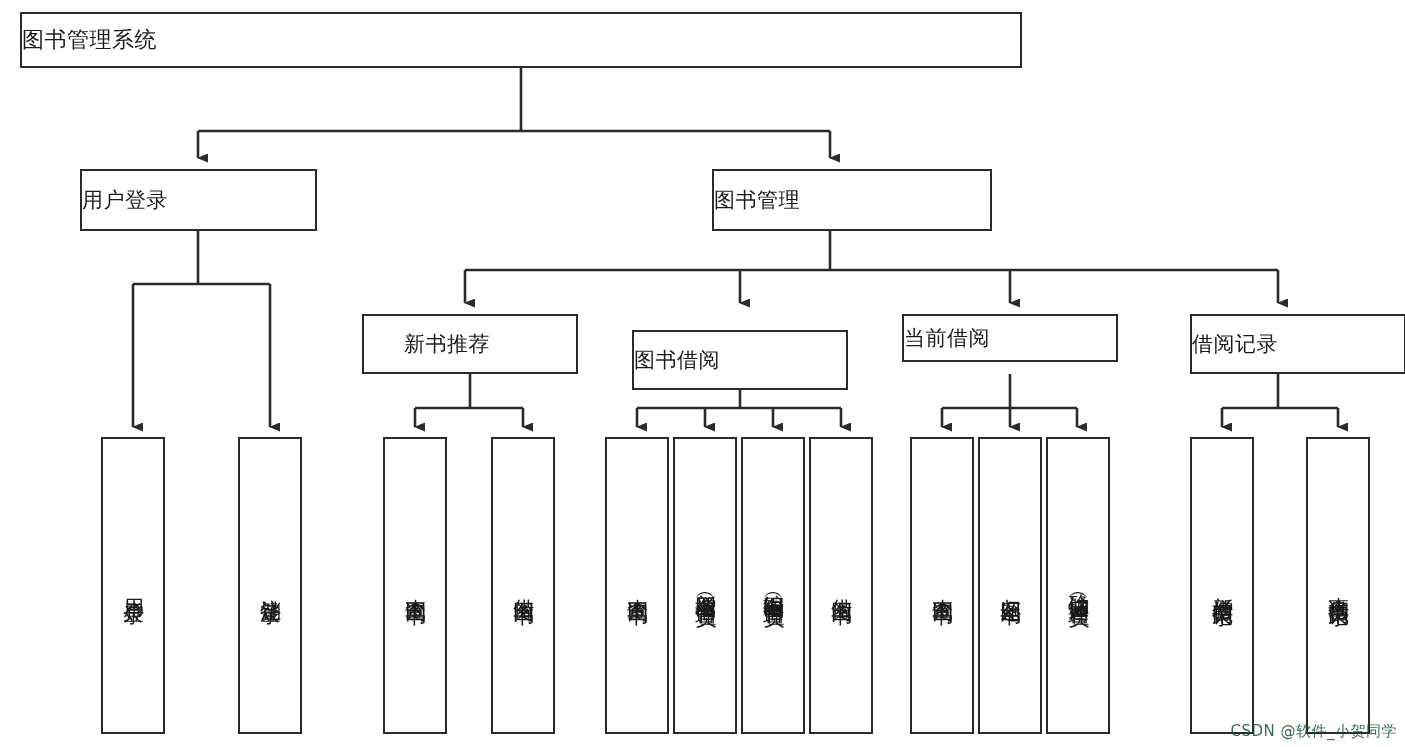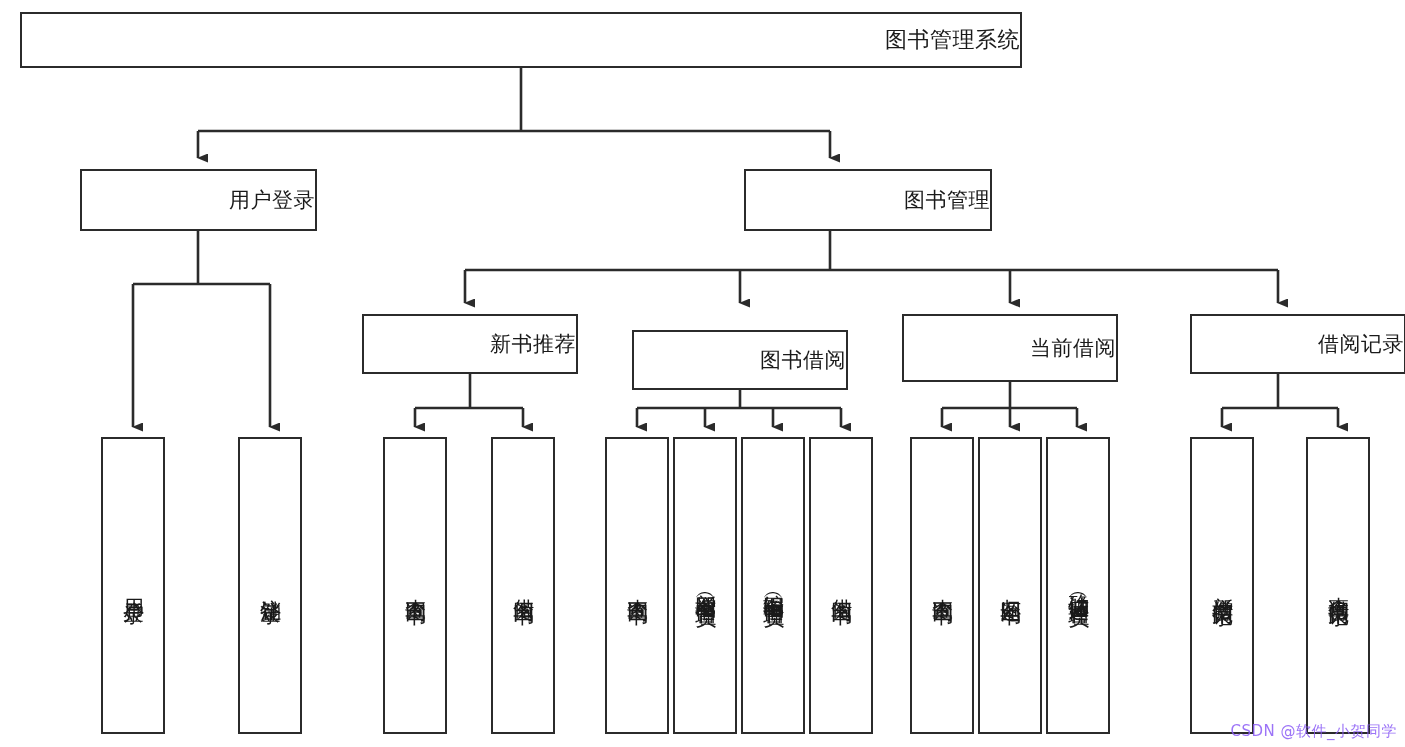--- a/index.html
+++ b/index.html
@@ -25,21 +25,21 @@
     height: 747px;
     pointer-events: none;
   }
   .node {
     position: absolute;
     box-sizing: border-box;
     border: 2px solid #2b2b2b;
     background: #ffffff;
     display: flex;
     align-items: center;
-    justify-content: flex-end;
+    justify-content: flex-start;
     color: #1a1a1a;
   }
   .node .label {
     font-size: 21px;
     line-height: 1.15;
     letter-spacing: 0.5px;
     white-space: nowrap;
   }
   .node.vertical {
     align-items: center;
@@ -56,21 +56,21 @@
     text-align: center;
   }
   .node.root .label {
     font-size: 22px;
   }
   #watermark {
     position: absolute;
     right: 8px;
     bottom: 6px;
     font-size: 15px;
-    color: #8b5cf6;
+    color: #14532d;
     opacity: 0.85;
     letter-spacing: 0.5px;
     white-space: nowrap;
   }
 </style>
 </head>
 <body>
 
 <div id="canvas">
 
@@ -124,31 +124,31 @@
     </g>
   </svg>
 
   <div class="node root" style="left:20px; top:12px; width:1002px; height:56px;">
     <span class="label">图书管理系统</span>
   </div>
 
   <div class="node" style="left:80px; top:169px; width:237px; height:62px;">
     <span class="label">用户登录</span>
   </div>
-  <div class="node" style="left:744px; top:169px; width:248px; height:62px;">
+  <div class="node" style="left:712px; top:169px; width:280px; height:62px;">
     <span class="label">图书管理</span>
   </div>
 
-  <div class="node" style="left:362px; top:314px; width:216px; height:60px;">
+  <div class="node" style="left:362px; top:314px; width:216px; height:60px;padding-left:40px;">
     <span class="label">新书推荐</span>
   </div>
   <div class="node" style="left:632px; top:314px; width:216px; height:60px;margin-top:16px;">
     <span class="label">图书借阅</span>
   </div>
-  <div class="node" style="left:902px; top:314px; width:216px; height:68px;">
+  <div class="node" style="left:902px; top:314px; width:216px; height:48px;">
     <span class="label">当前借阅</span>
   </div>
   <div class="node" style="left:1170px; top:314px; width:216px; height:60px;margin-left:20px;">
     <span class="label">借阅记录</span>
   </div>
 
   <div class="node vertical" style="left:101px; top:437px; width:64px; height:297px;">
     <span class="label">用户登录</span>
   </div>
   <div class="node vertical" style="left:238px; top:437px; width:64px; height:297px;">

